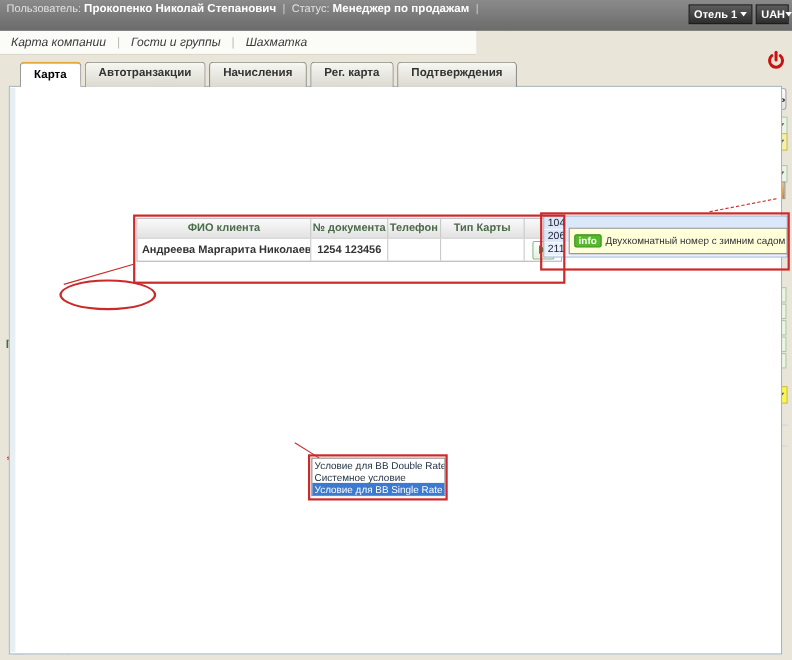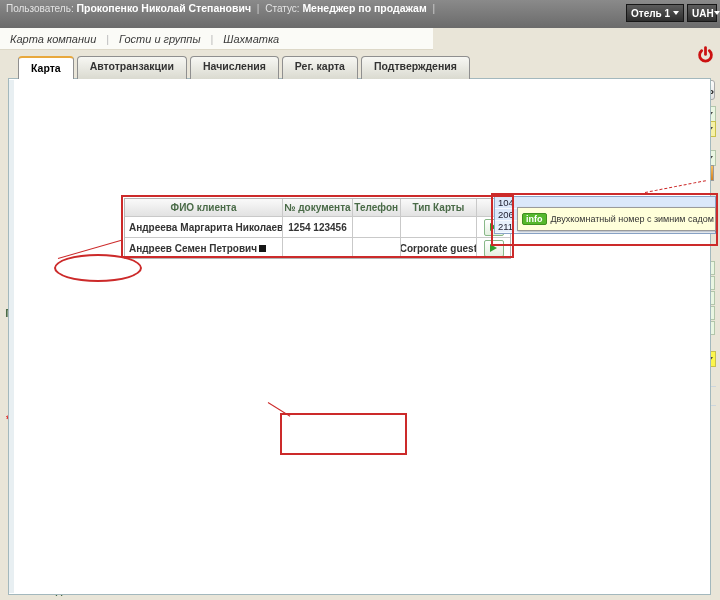--- a/index.html
+++ b/index.html
@@ -271,34 +271,20 @@
         </div>
       <div class="cc c1" style="font-weight:bold;color:#333;">1254 123456</div>
       <div class="cc c2"></div>
       <div class="cc c3"></div>
       <div class="cc c4">
           <div class="playbtn">
             <i class="play"></i>
           </div>
         </div>
     </div>
-    <div class="crow">
-      <div class="cc c0 cname">
-          <span>Андреев Семен Петрович</span>
-          <i class="mark k"></i>
-        </div>
-      <div class="cc c1"></div>
-      <div class="cc c2"></div>
-      <div class="cc c3" style="font-weight:bold;color:#333;">Corporate guest</div>
-      <div class="cc c4">
-          <div class="playbtn">
-            <i class="play"></i>
-          </div>
-        </div>
-    </div>
   </div>
 
   <div class="a lbl tr" style="left:30px;top:263px;width:50px;"><i class="req">*</i><span>ФИО:</span></div>
   <input class="a inp" style="left: 83px; top: 261px; width: 190px; height: 16px;" value="анд">
 
   <div class="a lbl tr" style="left:10px;top:289px;width:70px;">Обращение:</div>
   <div class="a sel" style="left:83px;top:287px;width:77px;height:15px;">
       <span></span>
       <i class="arr"></i>
     </div>
@@ -376,20 +362,25 @@
   </div>
   <input type="checkbox" class="a cb" style="left: 308px; top: 280px;" checked="checked">
   <div class="a lbl" style="left:323px;top:281px;font-size:10.5px;">Фиксированная стоимость</div>
   <div class="a lbl" style="left:305px;top:297px;">Баланс:</div>
   <div class="a grn" style="left:352px;top:297px;">0,00 грн.</div>
   <div class="a lbl" style="left:305px;top:313px;">Баланс по депозиту:</div>
   <div class="a depv" style="left:416px;top:312px;width:34px;height:13px;">0,00</div>
   <div class="a lbl" style="left:305px;top:329px;">Примечание:</div>
   <textarea class="a ta" style="left: 305px; top: 341px; width: 158px; height: 81px; resize: none;"></textarea>
 
+  <div class="a cpopup" style="left:283px;top:416px;">
+    <div class="citem">Условие для BB Double Rate</div>
+    <div class="citem">Системное условие</div>
+    <div class="citem selx">Условие для BB Single Rate</div>
+  </div>
 
   <div class="a lbl tr" style="left:470px;top:263px;width:112px;">Контактное лицо:</div>
   <input class="a inp" style="left: 585px; top: 261px; width: 130px; height: 14px;">
   <div class="a lbl tr" style="left:462px;top:278px;width:120px;">Контактный телефон:</div>
   <input class="a inp" style="left: 585px; top: 276px; width: 130px; height: 14px;">
   <div class="a lbl tr" style="left:470px;top:293px;width:112px;">Факс:</div>
   <input class="a inp" style="left: 585px; top: 291px; width: 130px; height: 14px;">
   <div class="a lbl tr" style="left:470px;top:308px;width:112px;">Адрес:</div>
   <input class="a inp" style="left: 585px; top: 306px; width: 130px; height: 14px;">
   <div class="a lbl tr" style="left:462px;top:323px;width:120px;">Электронная почта:</div>

